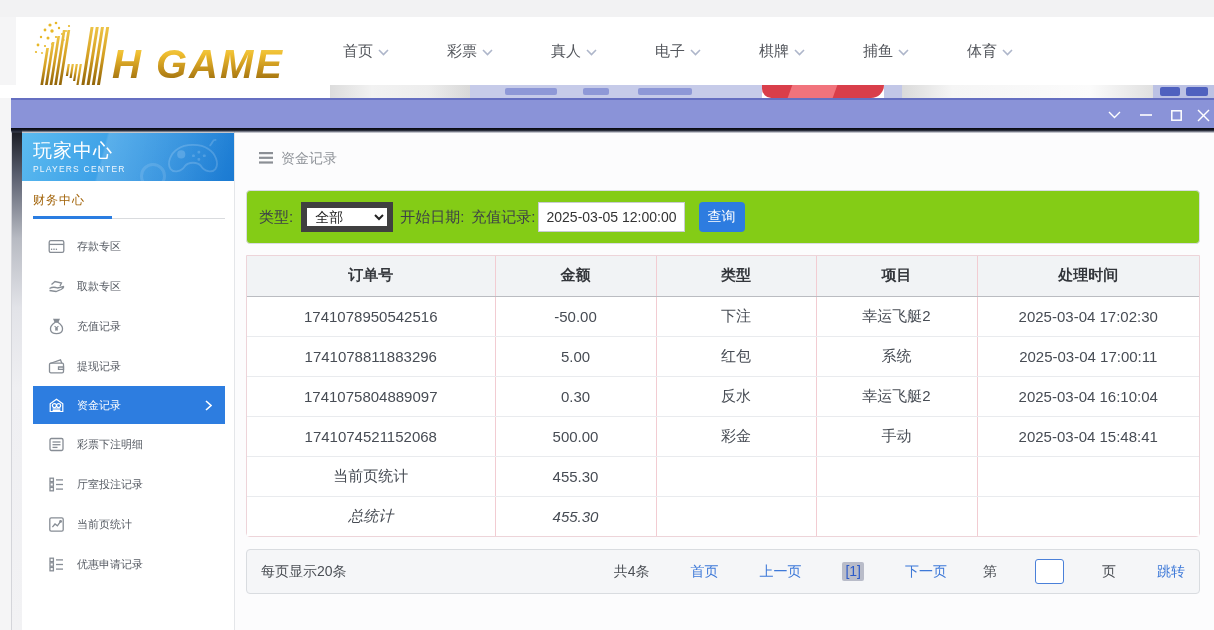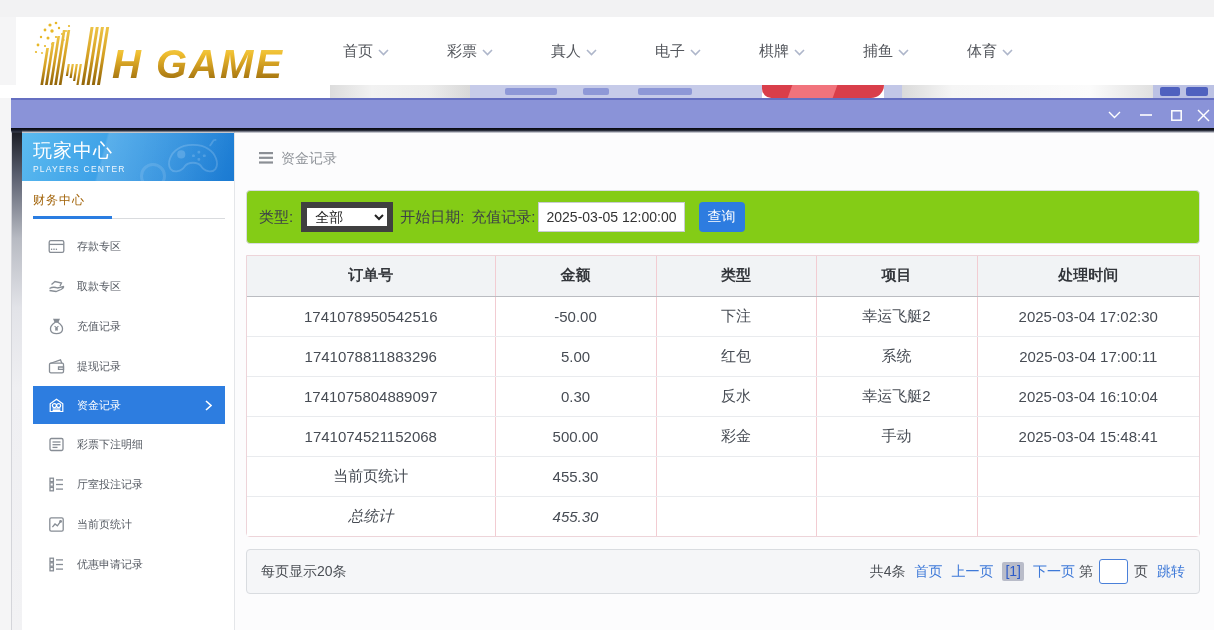--- a/index.html
+++ b/index.html
@@ -65,21 +65,21 @@
 table.grid { width:100%; border-collapse:collapse; table-layout:fixed; }
 table.grid col.c1{width:248px;} table.grid col.c2{width:161px;} table.grid col.c3{width:160px;} table.grid col.c4{width:161px;}
 table.grid th { height:40px; background:#f1f3f5; font-size:15px; color:#33363b; font-weight:bold; border-bottom:1px solid #babcc1; border-right:1px solid #f2ccd2; }
 table.grid th:last-child { border-right:none; }
 table.grid td { height:40px; background:#fff; text-align:center; font-size:15px; color:#474c54; border-right:1px solid #f2ccd2; border-bottom:1px solid #e9ebee; }
 table.grid td:last-child { border-right:none; }
 table.grid tr:last-child td { border-bottom:none;font-style:italic; }
 
 
 .pager { margin-top:12px; height:45px; background:#f5f6f8; border:1px solid #d9dce0; border-radius:4px; display:flex; align-items:center; padding:0 14px; font-size:14px; color:#4a4e54; }
-.pager .right { margin-left:auto; display:flex; align-items:center; }
+.pager .right { margin-left:auto; display:flex; align-items:center;gap:32px; }
 .pager a { color:#3e79d8; text-decoration:none; cursor:pointer; }
 .pager .right > * { margin-left:9px; } .pager .tight { margin-left:4px; } .pager .jump-input { margin-left:6px; } .pager .sfx { margin-left:6px; }
 .page-chip { background:#b9bcc9; color:#2b5ac9; padding:0 3px; height:19px; line-height:19px; border-radius:2px; font-size:14px; }
 .jump-input { width:29px; height:25px; border:1px solid #4a80d9; border-radius:3px; background:#fff; }
 </style>
 </head>
 <body>
 
 <div class="topbar"></div>
 

